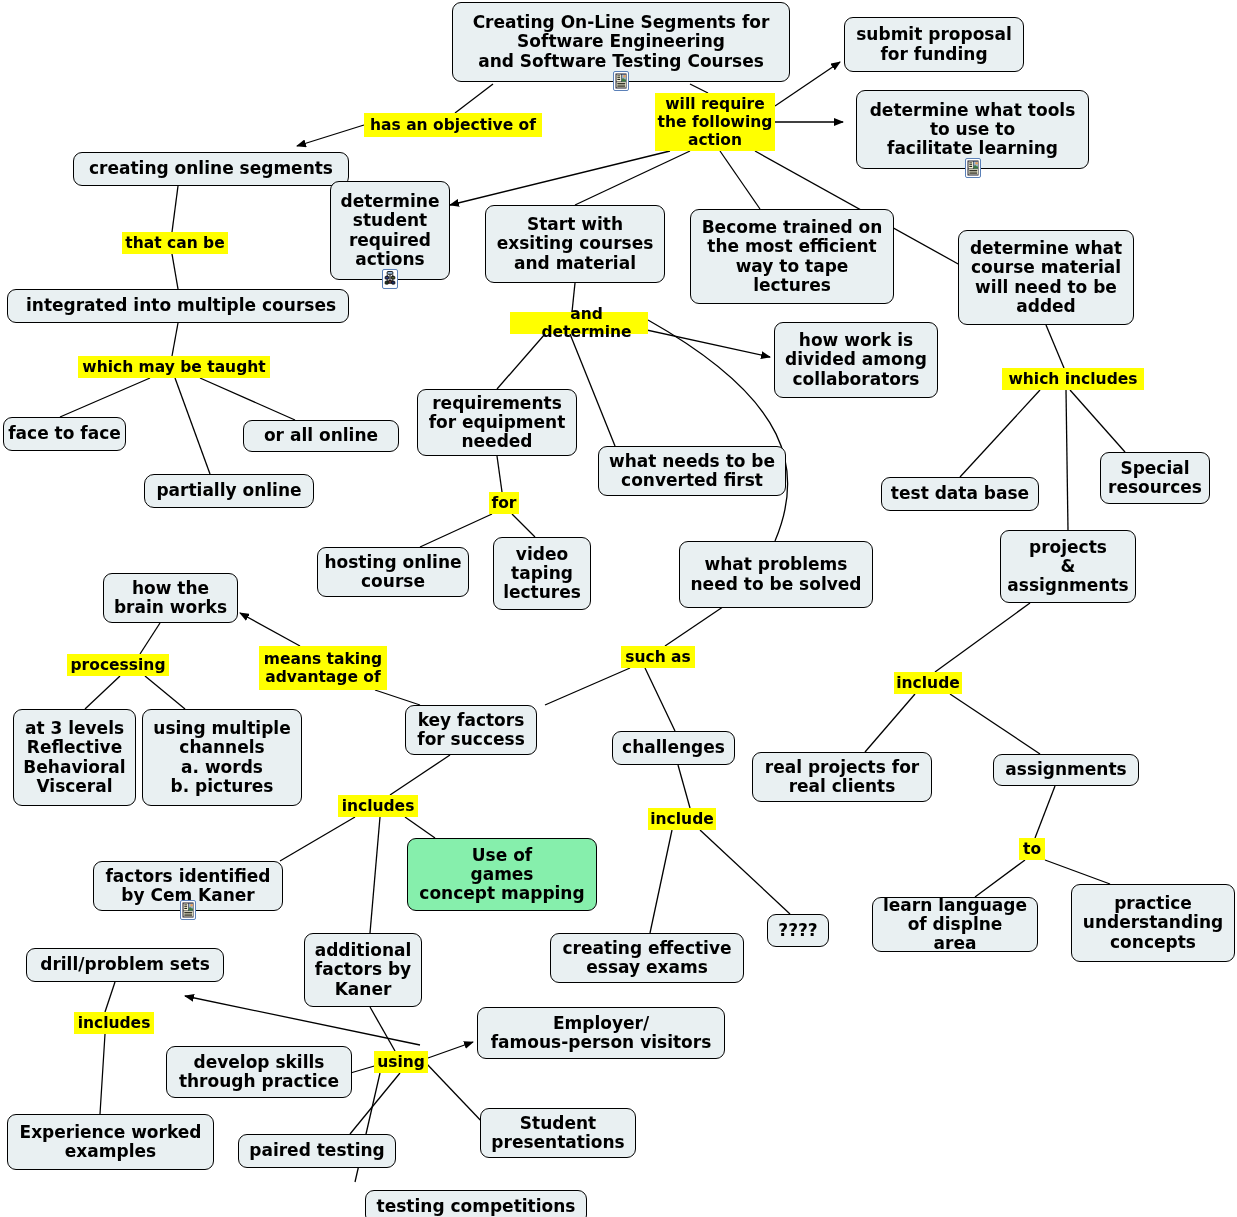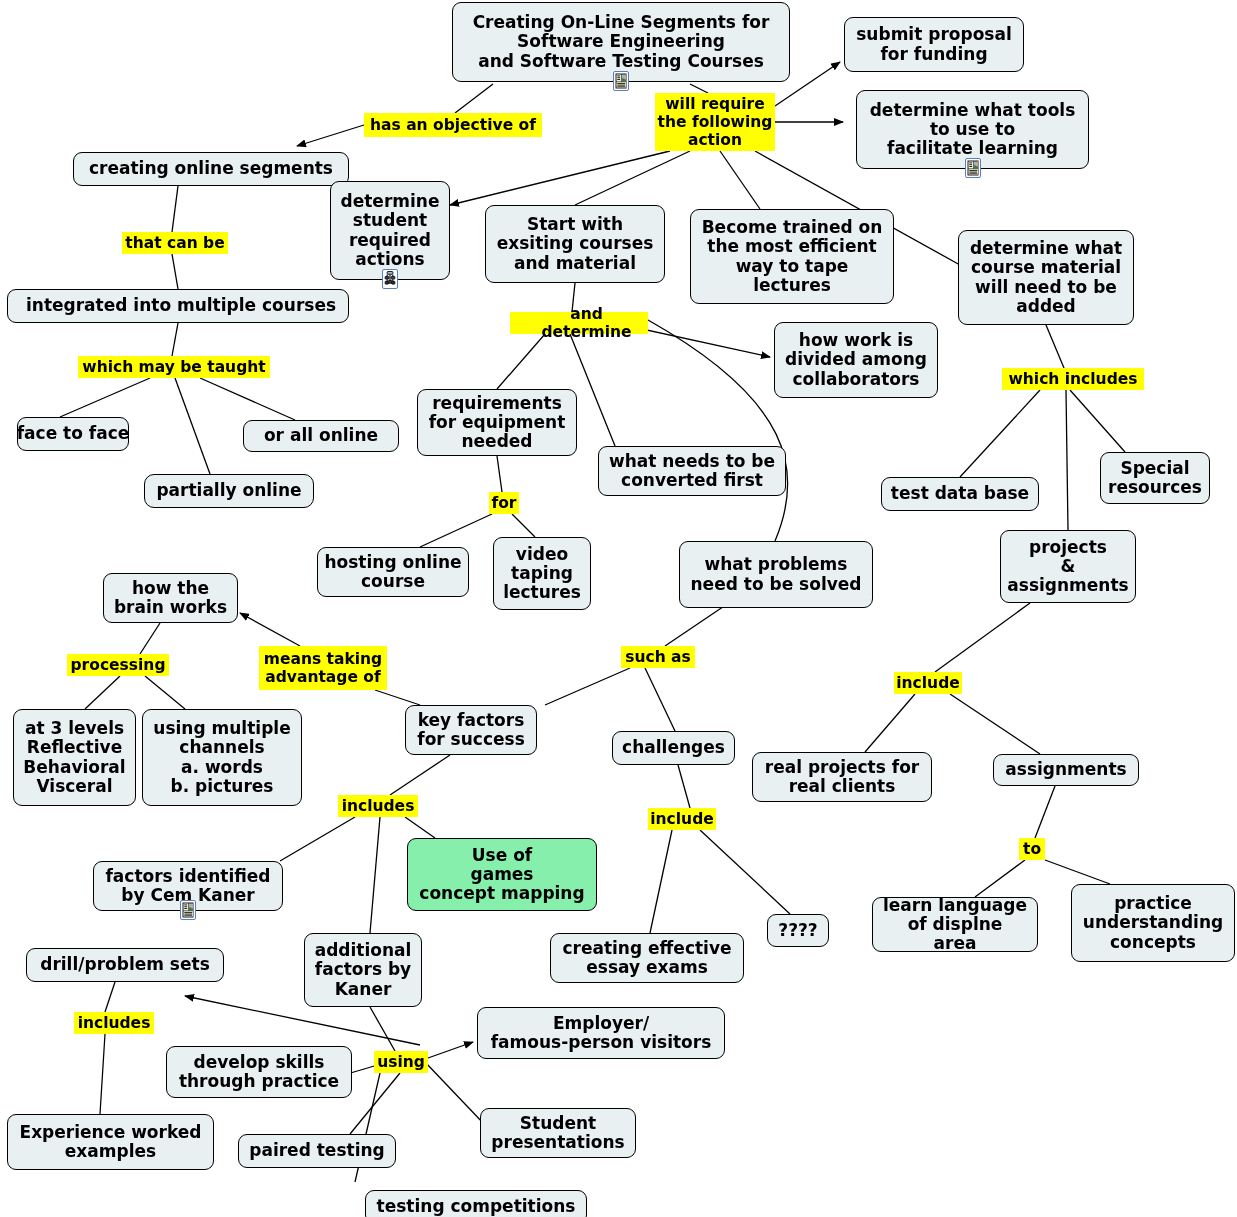--- a/index.html
+++ b/index.html
@@ -175,21 +175,21 @@
 <div class="node" style="left:774px;top:322px;width:164px;height:76px;">
       <span class="ln">how work is</span>
       <span class="ln">divided among</span>
       <span class="ln">collaborators</span>
     </div>
 <div class="node" style="left:417px;top:389px;width:160px;height:67px;">
       <span class="ln">requirements</span>
       <span class="ln">for equipment</span>
       <span class="ln">needed</span>
     </div>
-<div class="node" style="left:17px;top:417px;width:112px;height:34px;">
+<div class="node" style="left:3px;top:417px;width:123px;height:34px;">
       <span class="ln">face to face</span>
     </div>
 <div class="node" style="left:243px;top:420px;width:156px;height:32px;">
       <span class="ln">or all online</span>
     </div>
 <div class="node" style="left:598px;top:446px;width:188px;height:50px;">
       <span class="ln">what needs to be</span>
       <span class="ln">converted first</span>
     </div>
 <div class="node" style="left:1100px;top:452px;width:110px;height:52px;">

